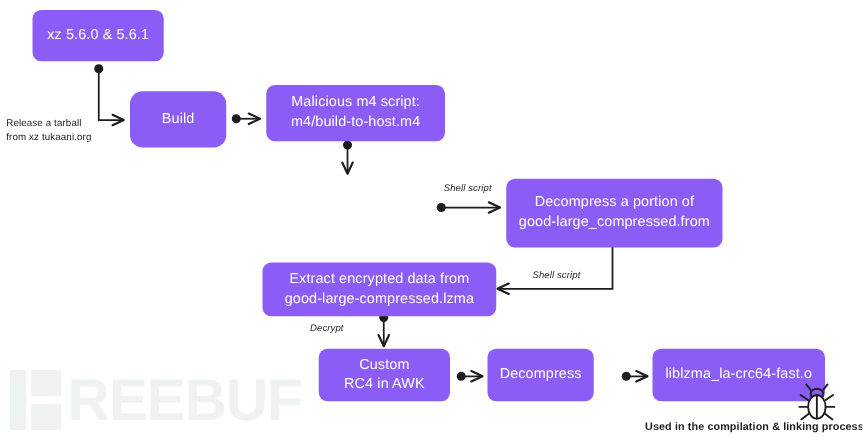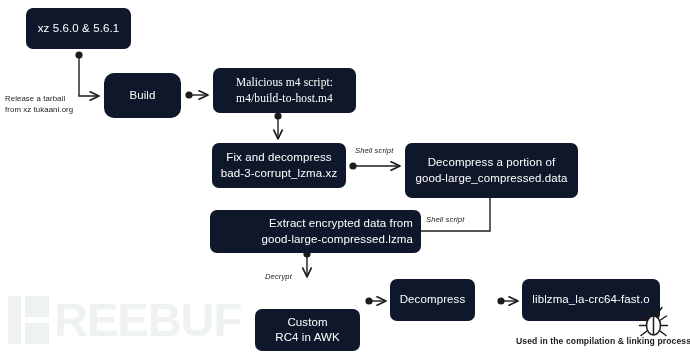--- a/index.html
+++ b/index.html
@@ -12,21 +12,21 @@
   }
   #canvas {
     position: relative;
     width: 690px;
     height: 357px;
     background: #ffffff;
     overflow: hidden;
   }
   .node {
     position: absolute;
-    background: #0f172a;
+    background: #8b5cf6;
     border-radius: 7px;
     color: #ffffff;
     display: flex;
     align-items: center;
     justify-content: center;
     text-align: center;
     line-height: 1.32;
     font-size: 11.5px;
     letter-spacing: 0.1px;
     box-sizing: border-box;
@@ -171,49 +171,43 @@
       <span class="l1">xz 5.6.0 &amp; 5.6.1</span>
     </span>
   </div>
 
   <div class="node" style="left:104px; top:73px; width:77px; height:45px;border-radius:10px;">
     <span class="lines">
       <span class="l1">Build</span>
     </span>
   </div>
 
-  <div class="node" style="left:213px; top:68px; width:143px; height:45px;font-family:Liberation Serif, serif;">
+  <div class="node" style="left:213px; top:68px; width:143px; height:45px;">
     <span class="lines">
       <span class="l1">Malicious m4 script:</span>
       <span class="l2">m4/build-to-host.m4</span>
     </span>
   </div>
 
-  <div class="node" style="left:212px; top:143px; width:134px; height:45px;">
-    <span class="lines">
-      <span class="l1">Fix and decompress</span>
-      <span class="l2">bad-3-corrupt_lzma.xz</span>
-    </span>
-  </div>
 
   <div class="node" style="left:405px; top:143px; width:173px; height:55px;">
     <span class="lines">
       <span class="l1">Decompress a portion of</span>
-      <span class="l2">good-large_compressed.data</span>
-    </span>
-  </div>
-
-  <div class="node" style="left:210px; top:210px; width:211px; height:43px;text-align:right;">
+      <span class="l2">good-large_compressed.from</span>
+    </span>
+  </div>
+
+  <div class="node" style="left:210px; top:210px; width:187px; height:43px;">
     <span class="lines">
       <span class="l1">Extract encrypted data from</span>
       <span class="l2">good-large-compressed.lzma</span>
     </span>
   </div>
 
-  <div class="node" style="left:255px; top:279px; width:105px; height:42px;margin-top:30px;">
+  <div class="node" style="left:255px; top:279px; width:105px; height:42px;">
     <span class="lines">
       <span class="l1">Custom</span>
       <span class="l2">RC4 in AWK</span>
     </span>
   </div>
 
   <div class="node" style="left:390px; top:279px; width:85px; height:42px;">
     <span class="lines">
       <span class="l1">Decompress</span>
     </span>
@@ -243,17 +237,17 @@
 
   <div class="note-left" style="left:5px; top:59px;">
     <span>Release a tarball</span><br>
     <span>from xz tukaani.org</span>
   </div>
 
   <div class="edge-label" style="left:355px; top:146px;">Shell script</div>
 
   <div class="edge-label" style="left:426px; top:215px;">Shell script</div>
 
-  <div class="edge-label" style="left:265px; top:258px;margin-top:14px;">Decrypt</div>
+  <div class="edge-label" style="left:248px; top:258px;">Decrypt</div>
 
   <div class="caption" style="left:516px; top:336px;font-weight:bold;">Used in the compilation &amp; linking process</div>
 
 </div>
 
 </body></html>

